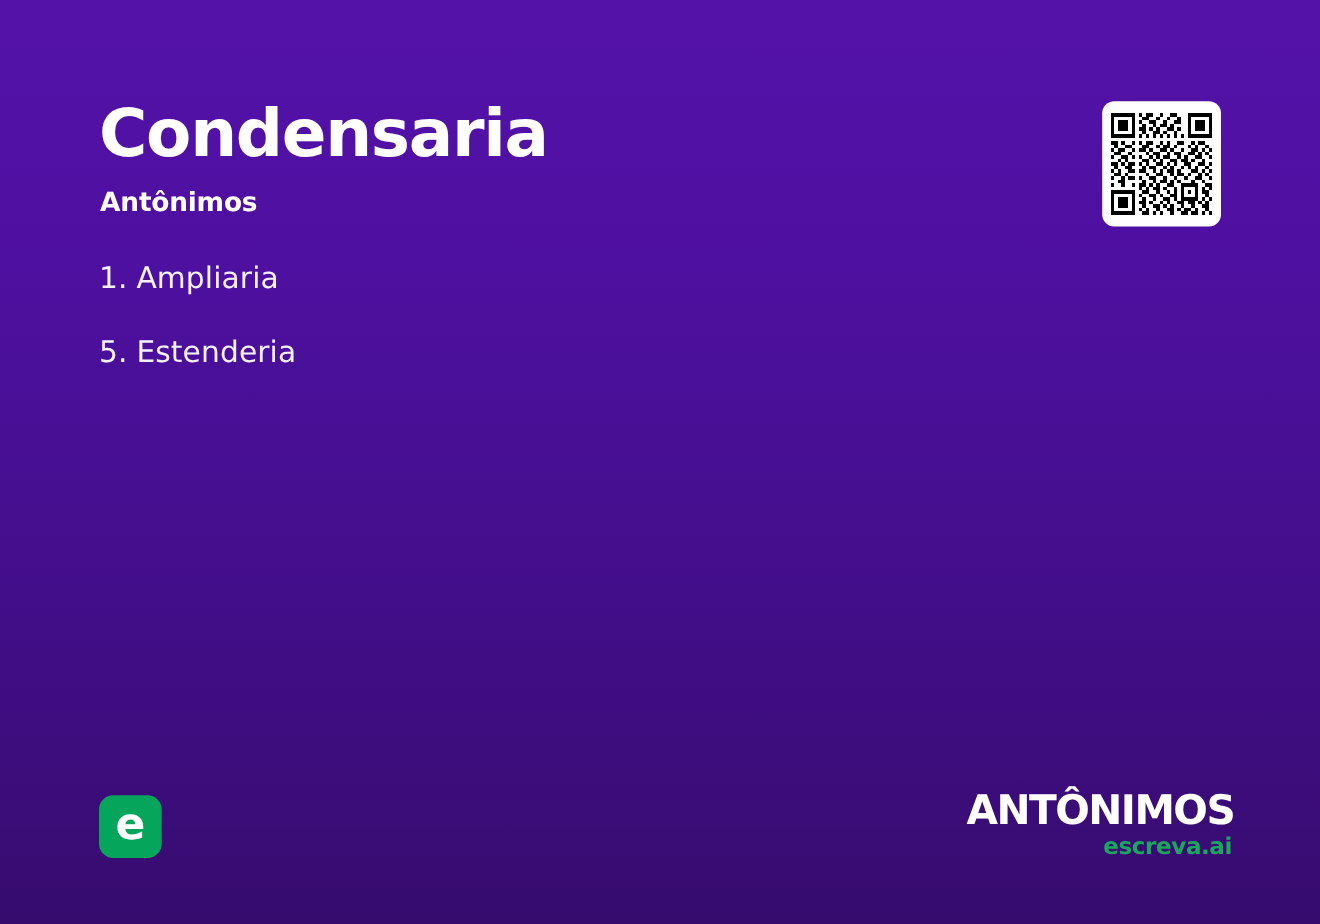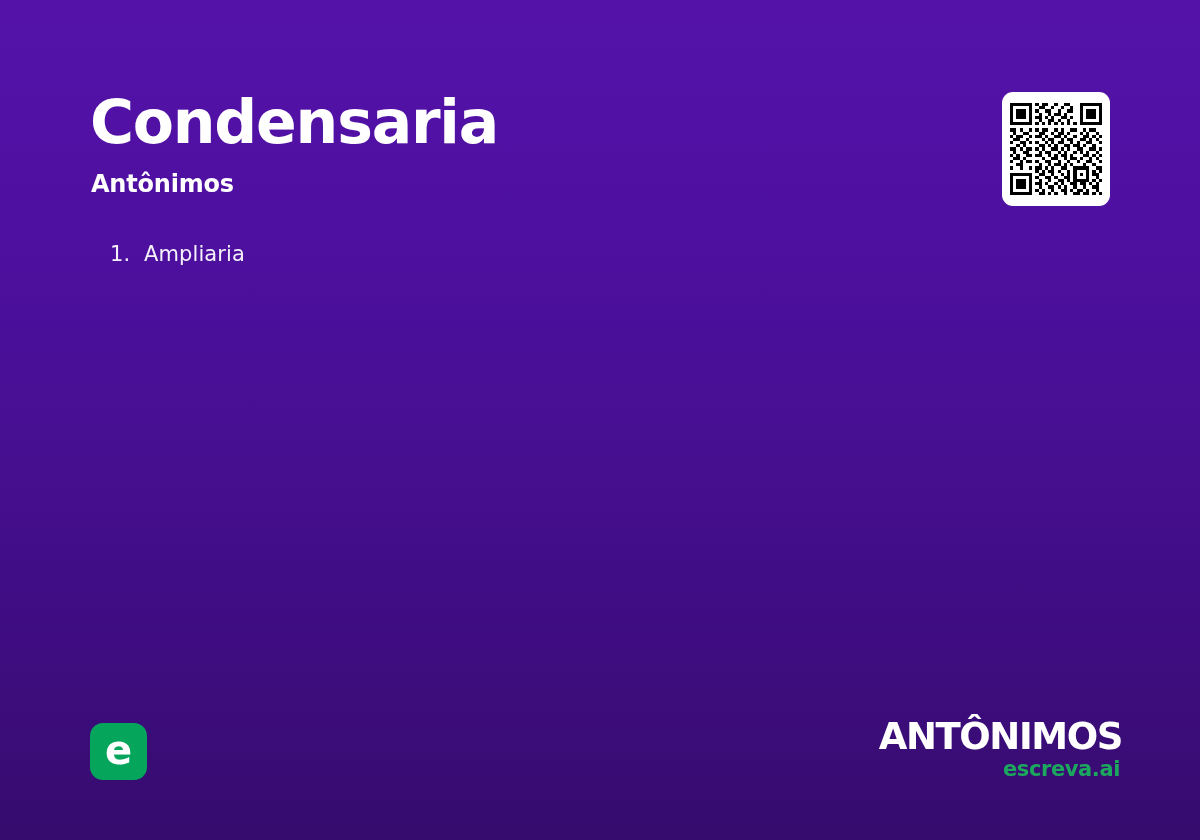--- a/index.html
+++ b/index.html
@@ -54,28 +54,27 @@
     position: absolute;
     left: 90px;
     top: 236px;
     margin: 0;
     padding: 0;
     list-style: none;
     width: 800px;
   }
   .word-item {
     font-family: "DejaVu Sans", sans-serif;
-    font-size: 21px;
+    font-size: 27px;
     line-height: 36px;
     font-weight: 400;
     color: #f4f1fb;
     letter-spacing: 0.1px;
     margin-bottom: 31px;
     white-space: nowrap;
-    margin-left: 20px;
   }
   .word-item:last-child { margin-bottom: 0; }
   .word-index {
     display: inline-block;
     min-width: 34px;
   }
 
   
   .qr-card {
     position: absolute;
@@ -148,20 +147,23 @@
 <body>
 
 <div class="card">
 
   <h1 class="title">Condensaria</h1>
   <p class="subtitle">Antônimos</p>
 
   <ul class="word-list">
     <li class="word-item">
       <span class="word-index">1.</span><span>Ampliaria</span>
+    </li>
+    <li class="word-item">
+      <span class="word-index">5.</span><span>Estenderia</span>
     </li>
   </ul>
 
   <div class="qr-card">
     <svg viewBox="0 0 29 29" shape-rendering="crispEdges" aria-hidden="true">
       <rect width="29" height="29" fill="#ffffff"></rect>
       <g fill="#000000">
 
         <rect x="0" y="0" width="7" height="1"></rect>
           <rect x="0" y="6" width="7" height="1"></rect>

